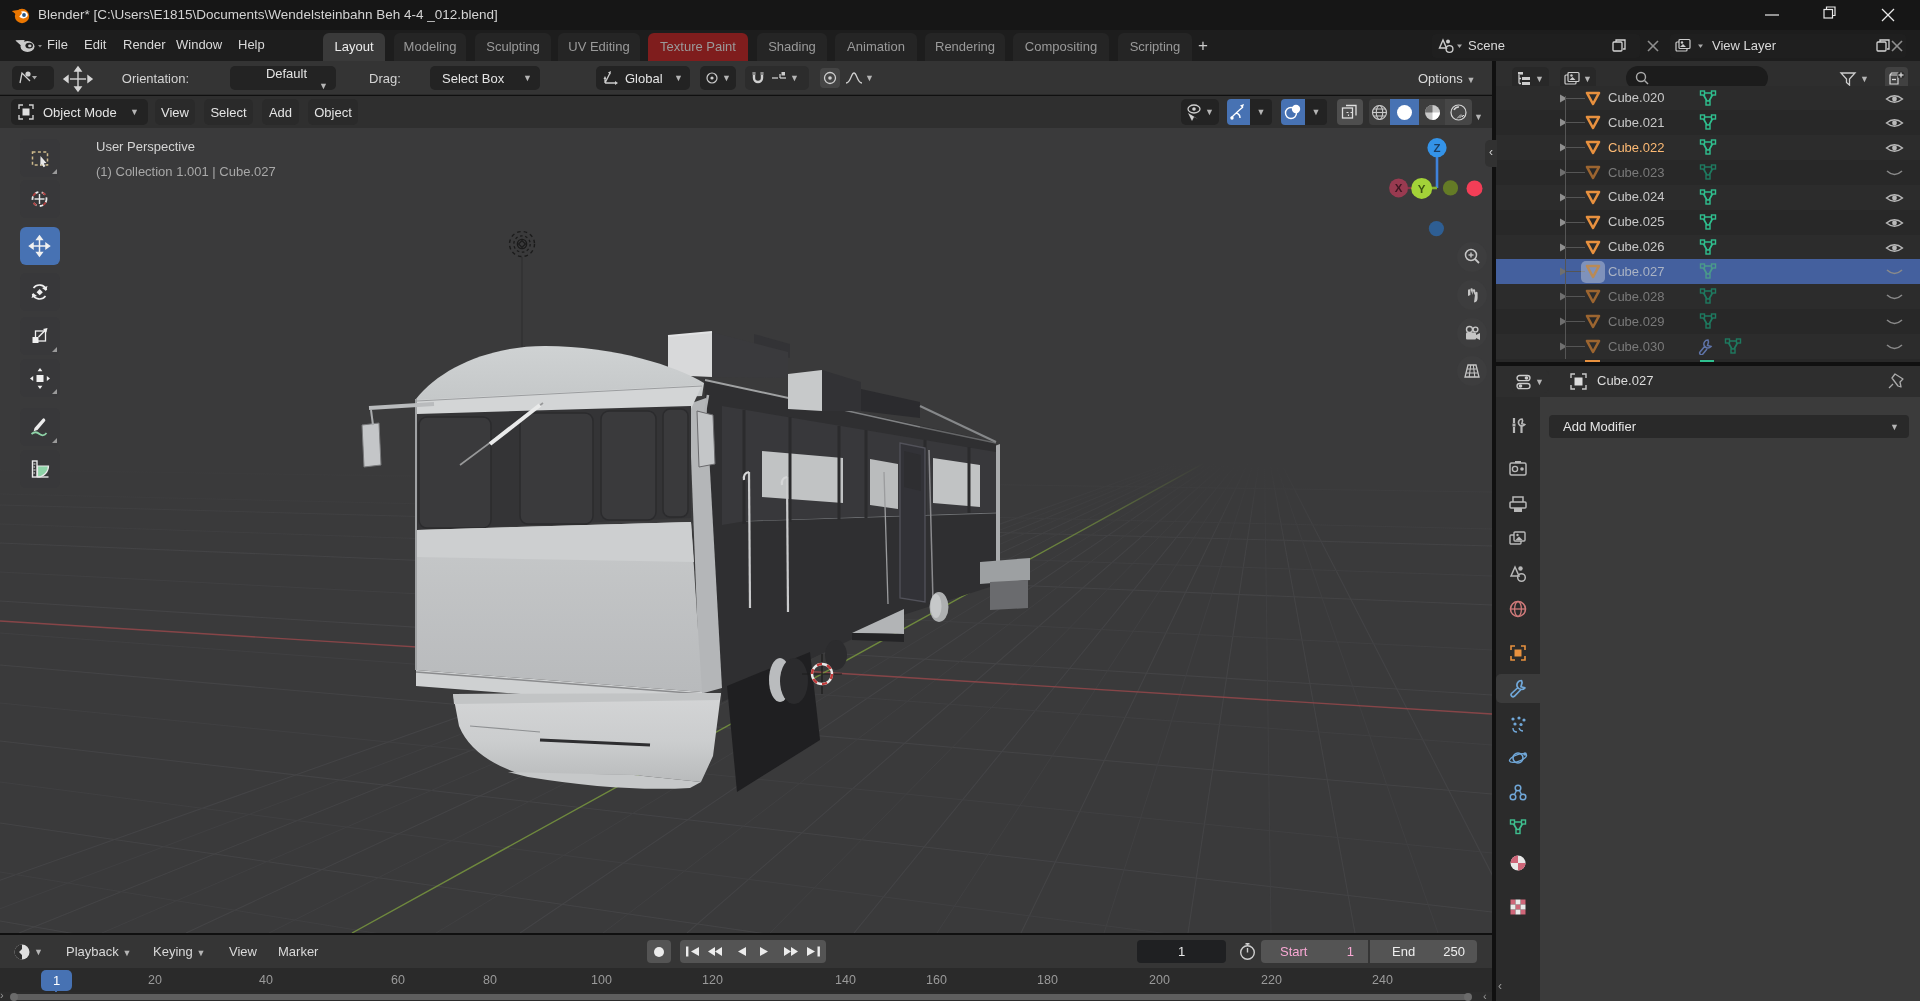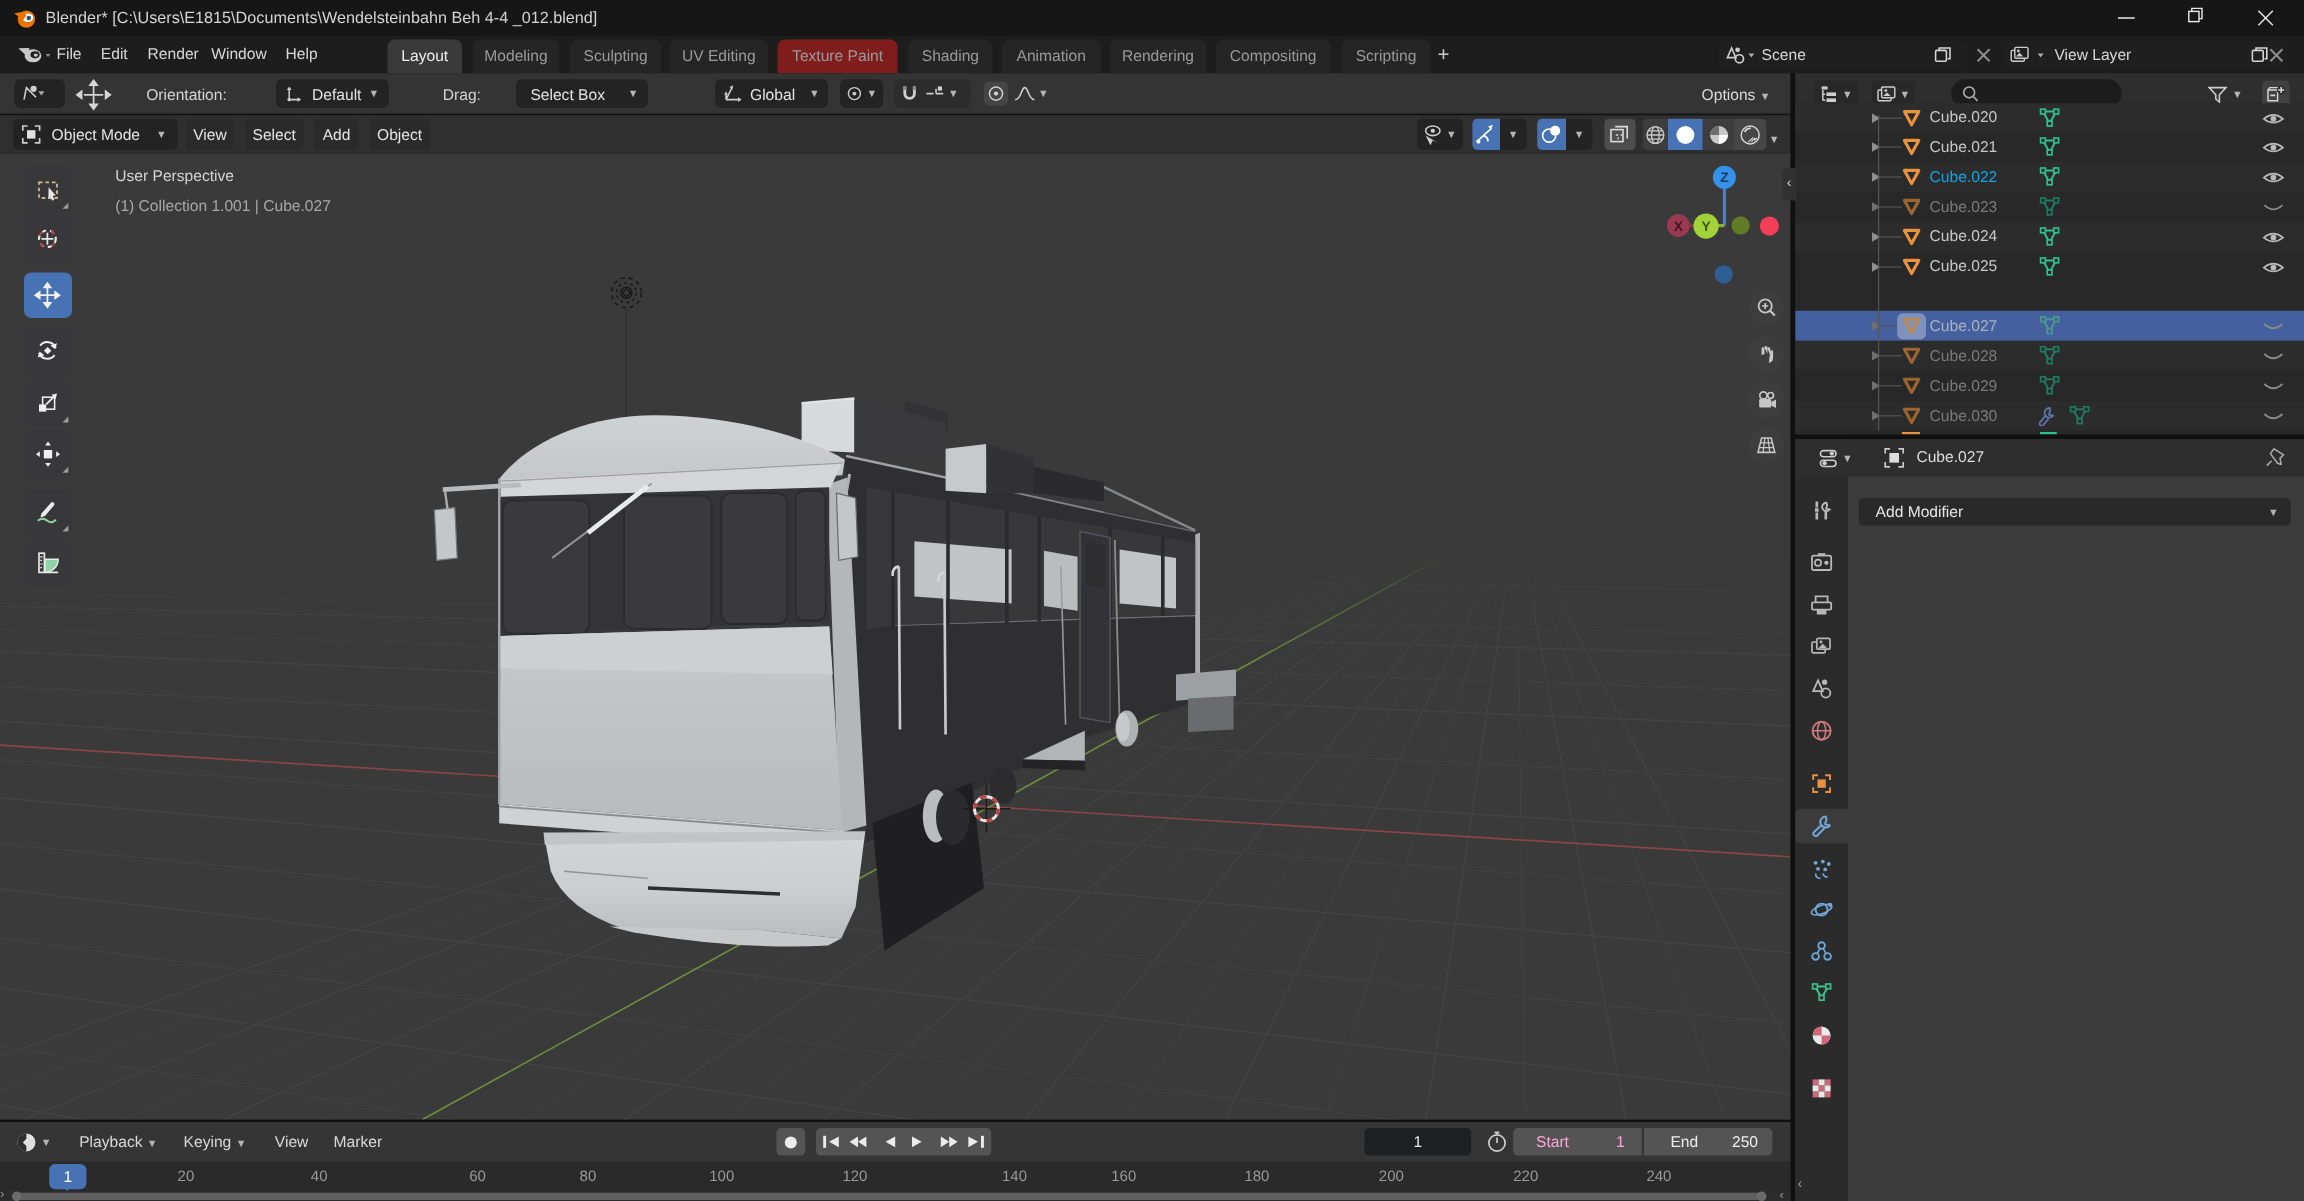--- a/index.html
+++ b/index.html
@@ -114,21 +114,21 @@
     <g stroke="#d6d6d6" stroke-width="1.4" fill="#d6d6d6">
       <line x1="16" y1="6" x2="16" y2="22"></line>
         <line x1="8" y1="14" x2="24" y2="14"></line>
       <path d="M16,2 l-3,4 h6 Z"></path>
         <path d="M16,26 l-3,-4 h6 Z"></path>
       <path d="M2,14 l4,-3 v6 Z"></path>
         <path d="M30,14 l-4,-3 v6 Z"></path>
     </g>
   </svg>
   <div class="abs txt" style="left:115px;top:10px;width:74px;text-align:right;color:#d4d4d4;">Orientation:</div>
-  <div class="btn abs" style="left:230px;top:5px;width:94px;height:24px;">
+  <div class="btn abs" style="left:230px;top:5px;width:106px;height:24px;flex-direction:column;">
     <svg style="margin-left:7px;" width="16" height="16" viewBox="0 0 16 16">
       <line x1="4" y1="13" x2="4" y2="4" stroke="#ccc" stroke-width="1.3"></line>
       <line x1="4" y1="13" x2="12" y2="13" stroke="#ccc" stroke-width="1.3"></line>
       <path d="M4,2 l-2,3 h4 Z" fill="#ccc"></path>
         <path d="M14,13 l-3,-2 v4 Z" fill="#ccc"></path>
       <circle cx="4" cy="13" r="1.5" fill="#ccc"></circle>
     </svg>
     <span style="margin-left:7px;">Default</span>
     <span class="chev" style="margin-left:auto;margin-right:8px;">▼</span>
   </div>
@@ -691,21 +691,21 @@
       </svg>
     </div>
   <div class="abs" style="left:0;top:74.2px;width:424px;height:25px;background:#2c2c2c;">
       <svg class="abs" style="left:62px;top:7px;" width="10" height="11" viewBox="0 0 10 11">
         <path d="M2,1.5 l7,4 l-7,4 Z" fill="#909090"></path>
       </svg>
       <div class="abs" style="left:69px;top:12px;width:20px;height:1px;background:#555555;"></div>
       <svg class="abs" style="left:88px;top:4px;" width="18" height="17" viewBox="0 0 18 17">
         <path d="M3,3 L15,3 L9,14 Z" fill="none" stroke="#e8913f" stroke-width="2.6" stroke-linejoin="round"></path>
       </svg>
-      <div class="abs" style="left:112px;top:4.5px;font-size:13px;color:#0ea5e9;">Cube.022</div>
+      <div class="abs" style="left:112px;top:4.5px;font-size:13px;color:#fdba74;">Cube.022</div>
       <svg class="abs" style="left:203px;top:4px;" width="18" height="17" viewBox="0 0 18 17">
         <path d="M3.5,3 L14.5,3 L9,13 Z" fill="none" stroke="#2fbf8f" stroke-width="1.7"></path>
         <rect x="1.5" y="1" width="4" height="4" fill="#2c2c2c" stroke="#2fbf8f" stroke-width="1.4"></rect>
         <rect x="12.5" y="1" width="4" height="4" fill="#2c2c2c" stroke="#2fbf8f" stroke-width="1.4"></rect>
         <rect x="7" y="11" width="4" height="4" fill="#2c2c2c" stroke="#2fbf8f" stroke-width="1.4"></rect>
       </svg>
       <svg class="abs" style="left:389px;top:5px;" width="19" height="16" viewBox="0 0 19 16">
         <path d="M1.5,8 Q9.5,1.5 17.5,8 Q9.5,14.5 1.5,8 Z" fill="none" stroke="#b9b9b9" stroke-width="1.4"></path>
         <circle cx="9.5" cy="8" r="2.4" fill="#b9b9b9"></circle>
       </svg>
@@ -756,20 +756,40 @@
       <div class="abs" style="left:69px;top:12px;width:20px;height:1px;background:#555555;"></div>
       <svg class="abs" style="left:88px;top:4px;" width="18" height="17" viewBox="0 0 18 17">
         <path d="M3,3 L15,3 L9,14 Z" fill="none" stroke="#e8913f" stroke-width="2.6" stroke-linejoin="round"></path>
       </svg>
       <div class="abs" style="left:112px;top:4.5px;font-size:13px;color:#c8c8c8;">Cube.025</div>
       <svg class="abs" style="left:203px;top:4px;" width="18" height="17" viewBox="0 0 18 17">
         <path d="M3.5,3 L14.5,3 L9,13 Z" fill="none" stroke="#2fbf8f" stroke-width="1.7"></path>
         <rect x="1.5" y="1" width="4" height="4" fill="#282828" stroke="#2fbf8f" stroke-width="1.4"></rect>
         <rect x="12.5" y="1" width="4" height="4" fill="#282828" stroke="#2fbf8f" stroke-width="1.4"></rect>
         <rect x="7" y="11" width="4" height="4" fill="#282828" stroke="#2fbf8f" stroke-width="1.4"></rect>
+      </svg>
+      <svg class="abs" style="left:389px;top:5px;" width="19" height="16" viewBox="0 0 19 16">
+        <path d="M1.5,8 Q9.5,1.5 17.5,8 Q9.5,14.5 1.5,8 Z" fill="none" stroke="#b9b9b9" stroke-width="1.4"></path>
+        <circle cx="9.5" cy="8" r="2.4" fill="#b9b9b9"></circle>
+      </svg>
+    </div>
+  <div class="abs" style="left:0;top:173.6px;width:424px;height:25px;background:#2c2c2c;">
+      <svg class="abs" style="left:62px;top:7px;" width="10" height="11" viewBox="0 0 10 11">
+        <path d="M2,1.5 l7,4 l-7,4 Z" fill="#909090"></path>
+      </svg>
+      <div class="abs" style="left:69px;top:12px;width:20px;height:1px;background:#555555;"></div>
+      <svg class="abs" style="left:88px;top:4px;" width="18" height="17" viewBox="0 0 18 17">
+        <path d="M3,3 L15,3 L9,14 Z" fill="none" stroke="#e8913f" stroke-width="2.6" stroke-linejoin="round"></path>
+      </svg>
+      <div class="abs" style="left:112px;top:4.5px;font-size:13px;color:#c8c8c8;">Cube.026</div>
+      <svg class="abs" style="left:203px;top:4px;" width="18" height="17" viewBox="0 0 18 17">
+        <path d="M3.5,3 L14.5,3 L9,13 Z" fill="none" stroke="#2fbf8f" stroke-width="1.7"></path>
+        <rect x="1.5" y="1" width="4" height="4" fill="#2c2c2c" stroke="#2fbf8f" stroke-width="1.4"></rect>
+        <rect x="12.5" y="1" width="4" height="4" fill="#2c2c2c" stroke="#2fbf8f" stroke-width="1.4"></rect>
+        <rect x="7" y="11" width="4" height="4" fill="#2c2c2c" stroke="#2fbf8f" stroke-width="1.4"></rect>
       </svg>
       <svg class="abs" style="left:389px;top:5px;" width="19" height="16" viewBox="0 0 19 16">
         <path d="M1.5,8 Q9.5,1.5 17.5,8 Q9.5,14.5 1.5,8 Z" fill="none" stroke="#b9b9b9" stroke-width="1.4"></path>
         <circle cx="9.5" cy="8" r="2.4" fill="#b9b9b9"></circle>
       </svg>
     </div>
   <div class="abs" style="left:0;top:198.4px;width:424px;height:25px;background:#44609e;">
       <svg class="abs" style="left:62px;top:7px;" width="10" height="11" viewBox="0 0 10 11">
         <path d="M2,1.5 l7,4 l-7,4 Z" fill="#6f6f6f"></path>
       </svg>

